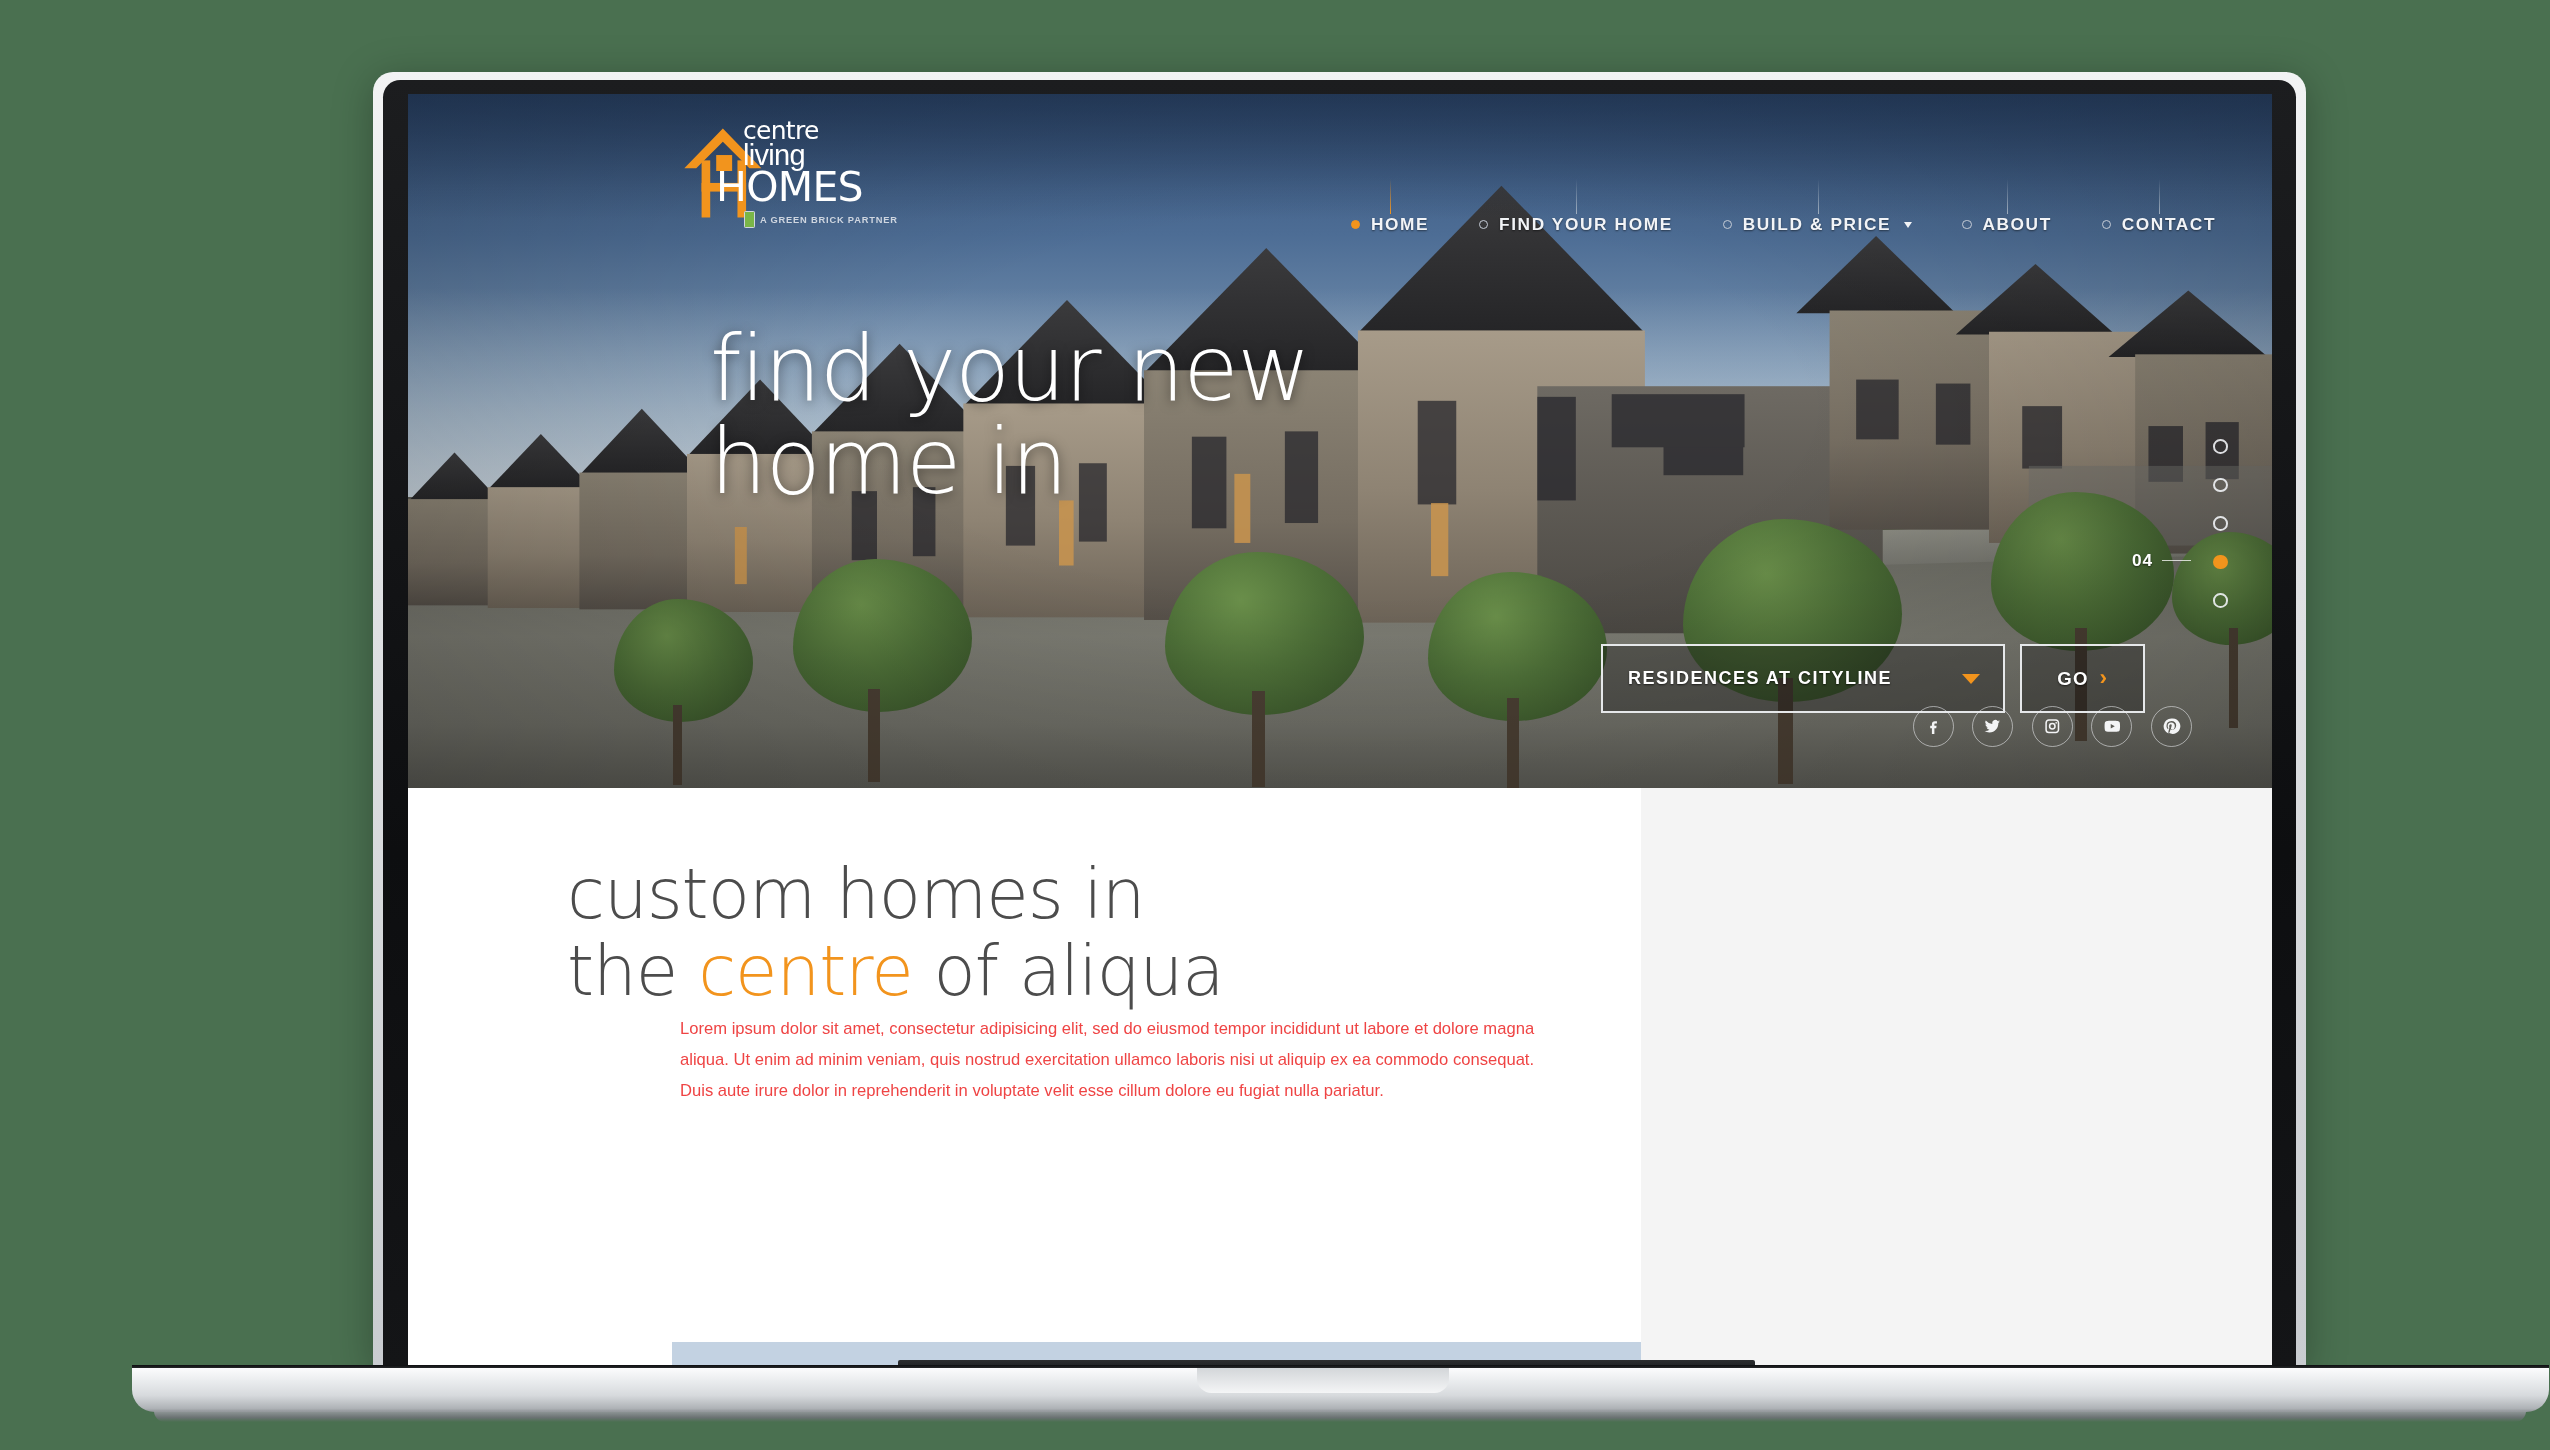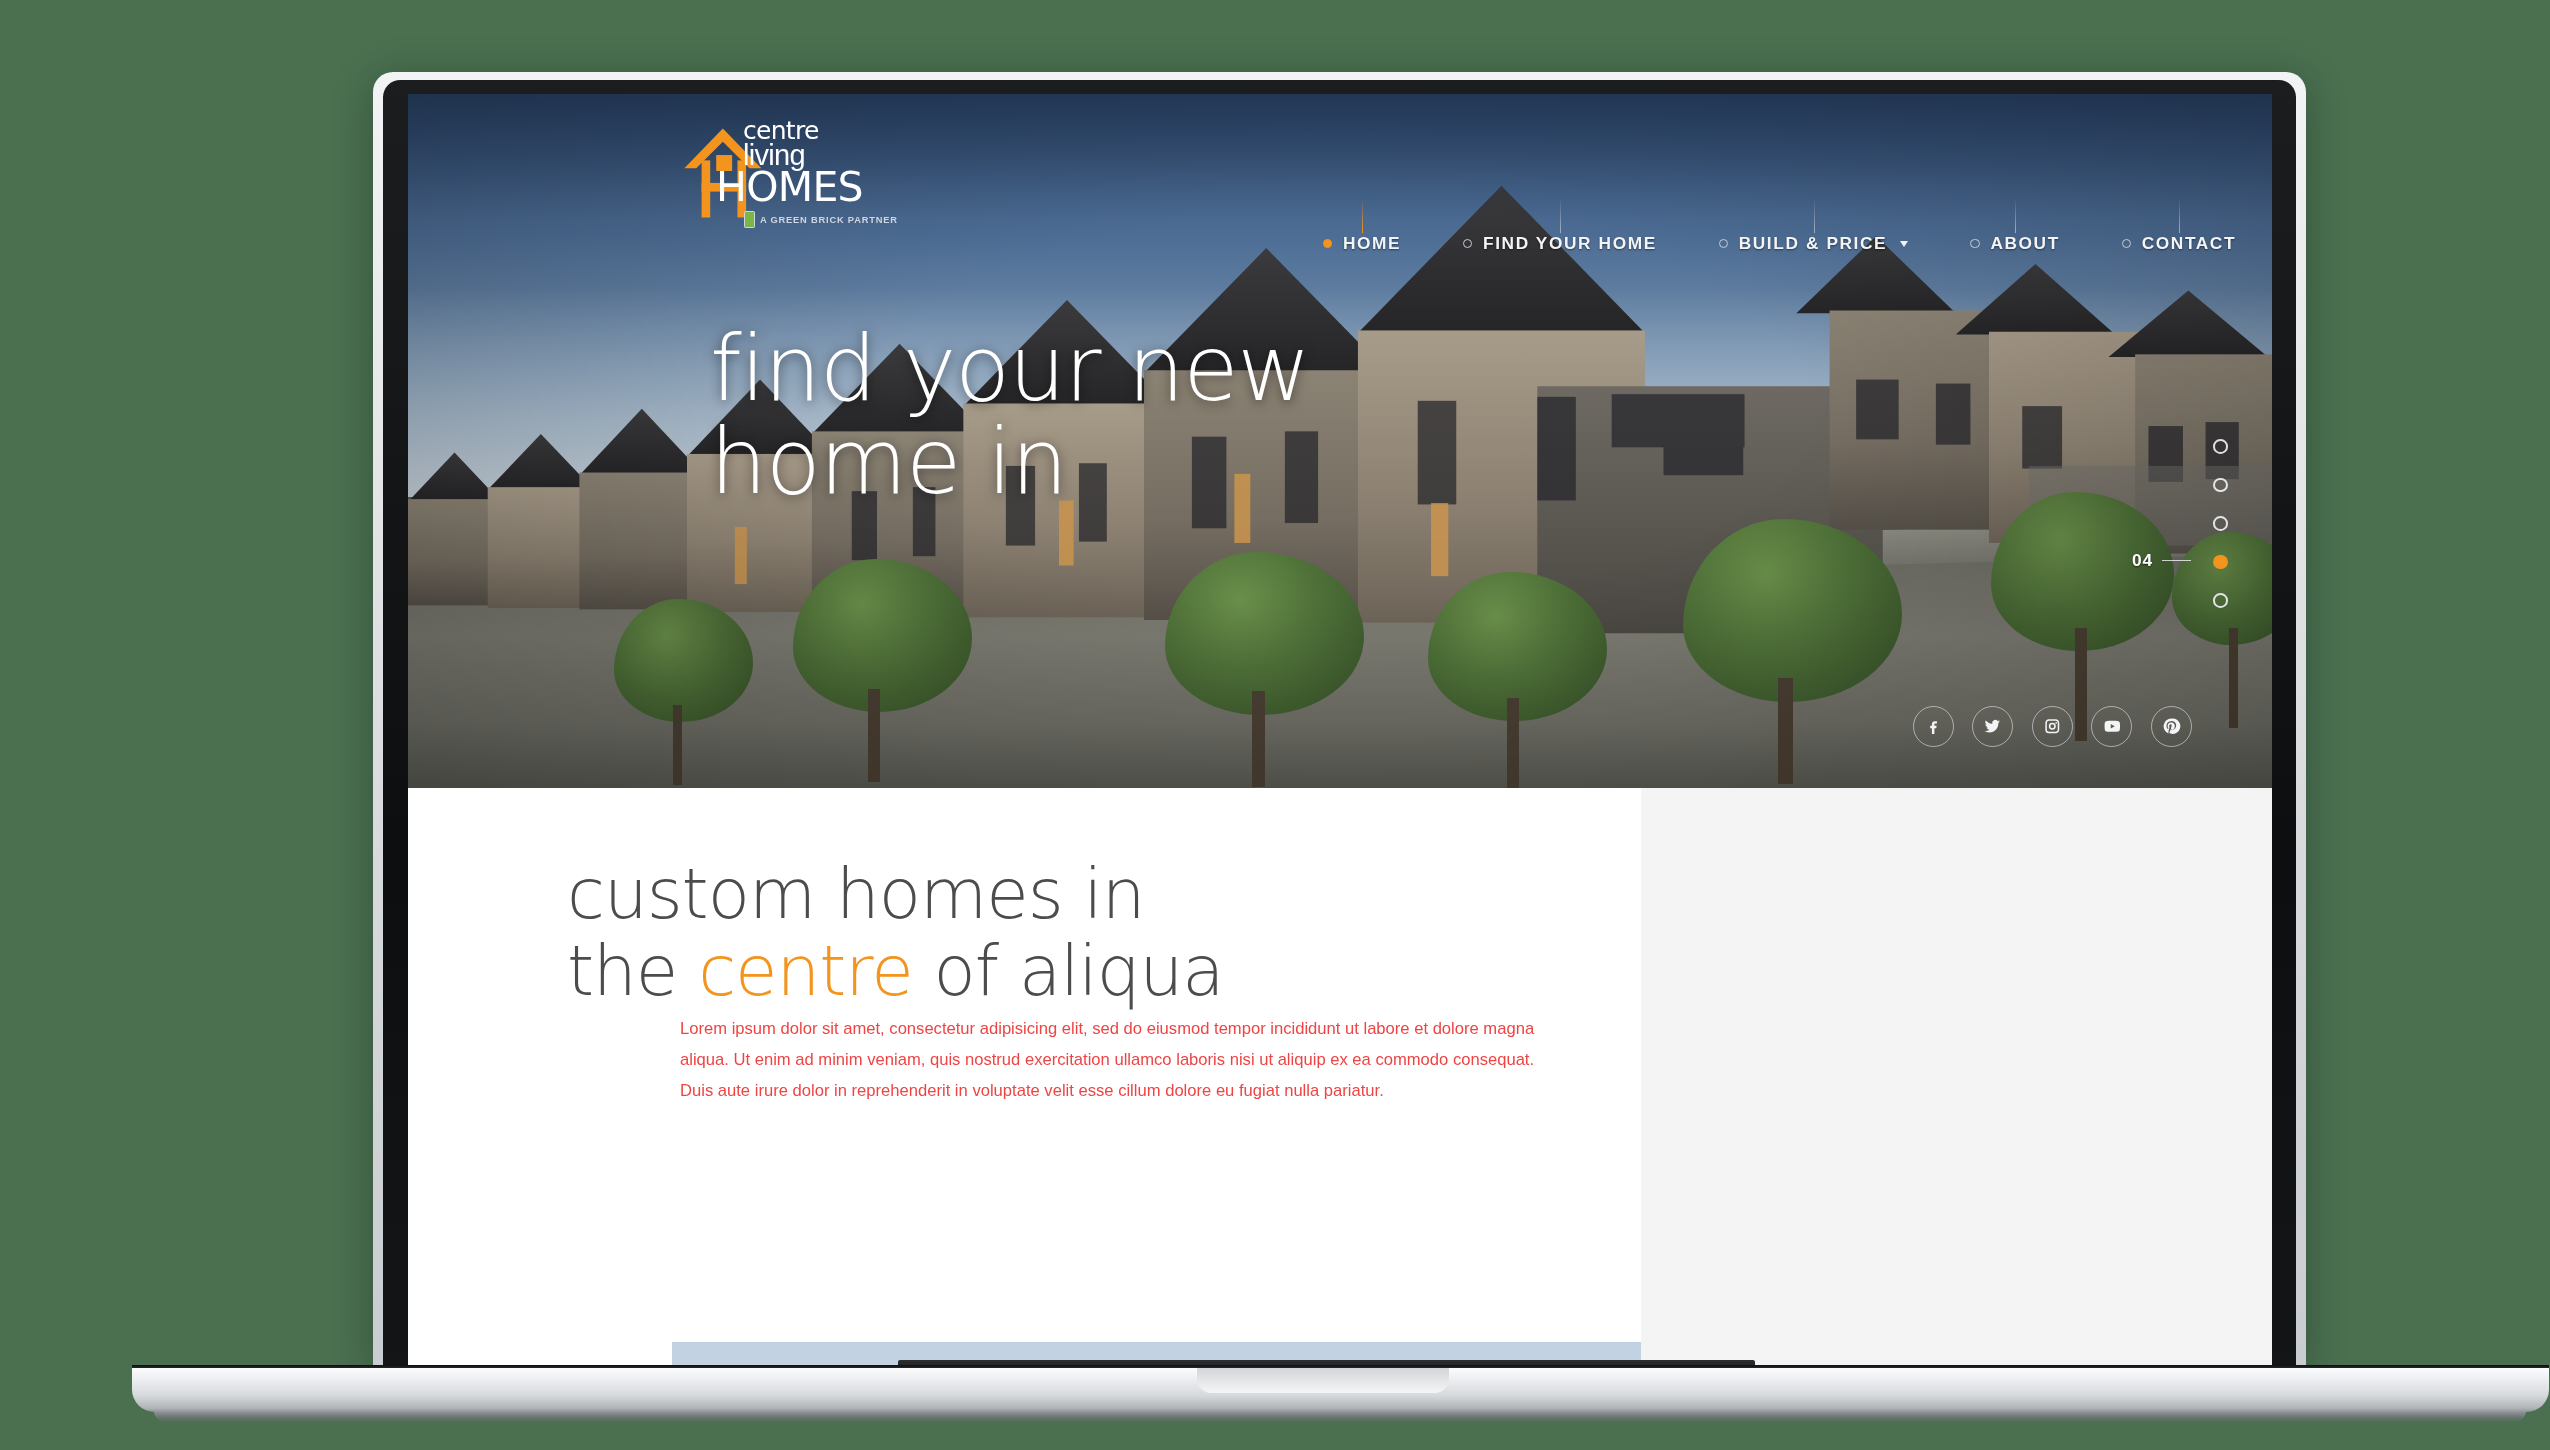--- a/index.html
+++ b/index.html
@@ -126,22 +126,22 @@
   #logo-tagline{
     position:absolute; left:81px; top:100px; font-size:9.3px; color:#cfd6e0;
     letter-spacing:0.8px; font-weight:700; white-space:nowrap;
   }
   #logo-tagline-brick{
     position:absolute; left:65px; top:96px; width:10.6px; height:17.3px;
     background:#7ab648; border:1.3px solid #cfd6e0; border-radius:1.3px;
   }
 
   #main-nav{
-    position:absolute; left:890px; top:120px; height:40px; display:flex;
-    align-items:flex-end; gap:12px;
+    position:absolute; left:918px; top:120px; height:40px; display:flex;
+    align-items:flex-start; gap:0;
   }
   .nav-item{
     display:flex; align-items:center; gap:10.6px; padding:0 25px;
     position:relative; cursor:pointer;
   }
   .nav-label{
     color:#f2f4f7; font-size:17.3px; font-weight:700; letter-spacing:1.6px;
     white-space:nowrap; text-shadow:0 0.7px 2px rgba(0,0,0,.5);
   }
   .nav-dot{
@@ -434,20 +434,30 @@
         </nav>
       </div>
 
       <div id="hero-copy">
         <div id="hero-headline">
           <div>find your new</div>
           <div>home in</div>
         </div>
       </div>
 
+      <div id="hero-search">
+        <div id="community-select">
+          <span id="community-select-value">RESIDENCES AT CITYLINE</span>
+          <span id="select-chevron"></span>
+        </div>
+        <div id="go-button">
+          <span id="go-label">GO</span>
+          <span id="go-chevron">›</span>
+        </div>
+      </div>
 
       <div id="hero-slider-nav">
         <span class="slide-dot"></span>
         <span class="slide-dot"></span>
         <span class="slide-dot"></span>
         <span class="slide-dot active"></span>
         <span class="slide-dot"></span>
       </div>
       <div id="slide-counter">
         <span id="slide-counter-num">04</span>

